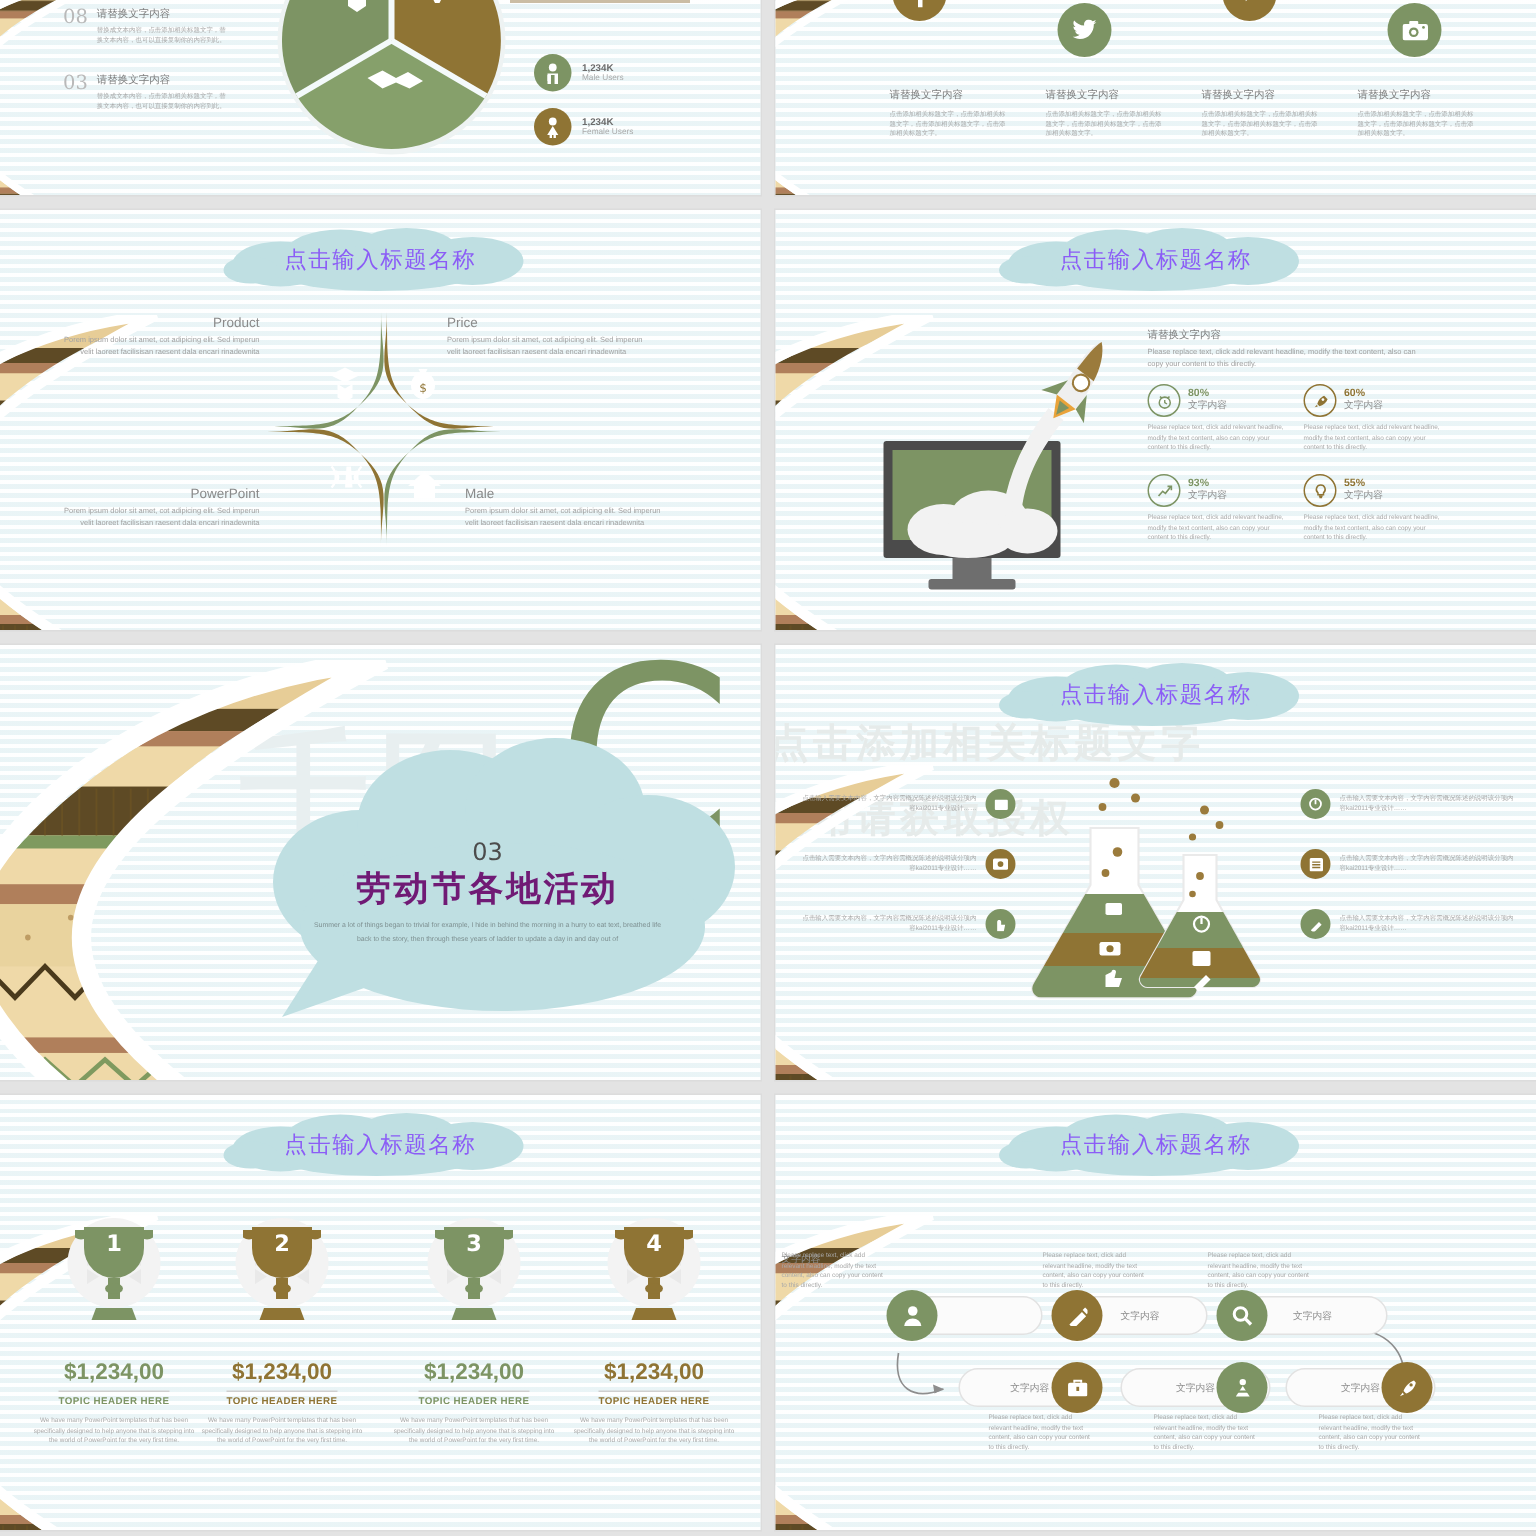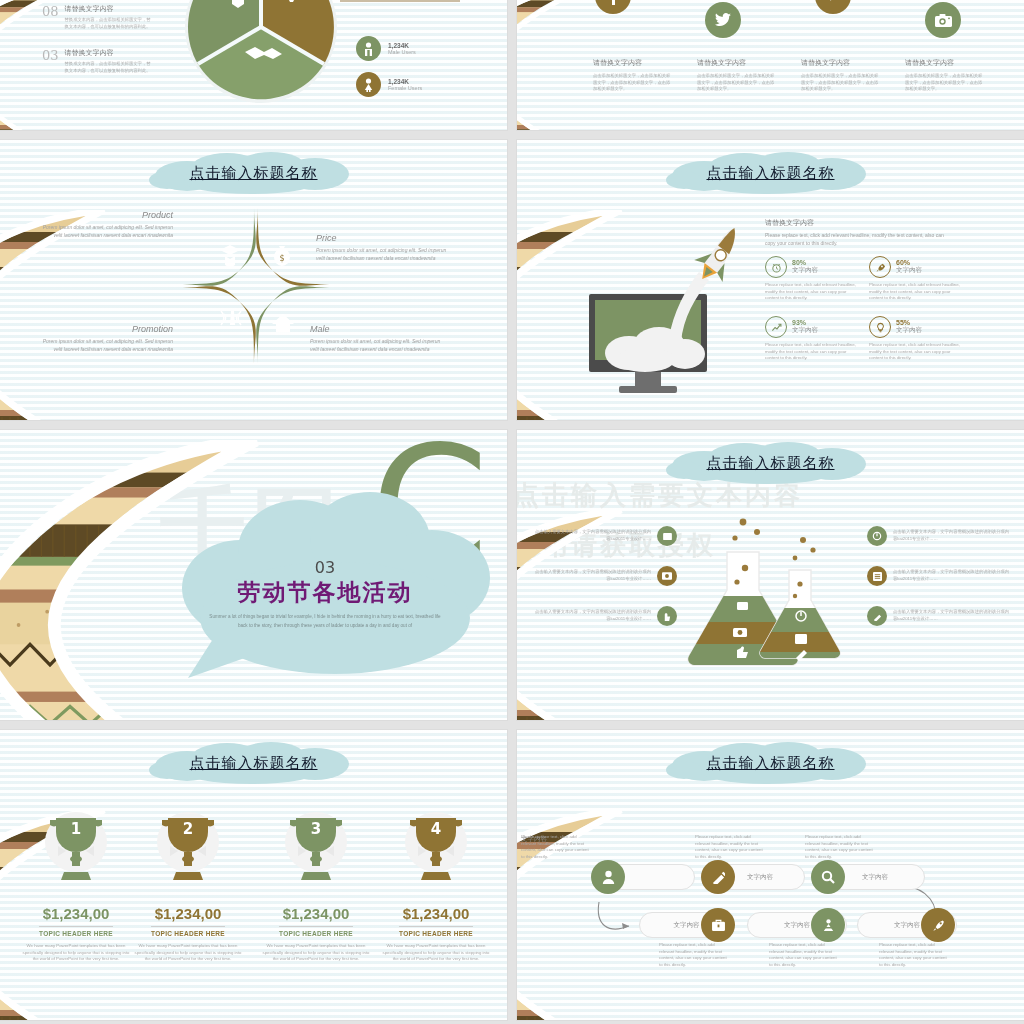--- a/index.html
+++ b/index.html
@@ -19,42 +19,42 @@
   
   .crescent{ position:absolute; left:-96px; bottom:-40px; width:210px; height:250px;
     pointer-events:none; }
   .crescent.sm{ width:150px; height:175px; left:-72px; bottom:-30px;}
   .crescent.big{ left:-30px; top:10px; width:300px; height:370px; bottom:auto;}
 
   
   .cloudttl{ position:absolute; left:50%; transform:translateX(-50%); top:12px;
     width:230px; height:42px; display:flex; align-items:center; justify-content:center;}
   .cloudttl svg{position:absolute; inset:0; width:100%; height:100%;}
-  .cloudttl span{ position:relative; color:#0f172a; font-size:15px; letter-spacing:1px;
-    font-family:"DejaVu Sans",sans-serif;text-decoration:underline;}
+  .cloudttl span{ position:relative; color:#8b5cf6; font-size:15px; letter-spacing:1px;
+    font-family:"DejaVu Sans",sans-serif;}
 
   .wm{ position:absolute; color:#e6ebea; font-size:26px; font-weight:bold; letter-spacing:3px;
     font-family:"DejaVu Sans",sans-serif; white-space:nowrap; }
 
   .grn{color:#7d9464;} .brn{color:#8f7434;}
   .bg-grn{background:#7d9464;} .bg-brn{background:#8f7434;}
 
   .h4{ font-size:7px; color:#7d7d7d; }
   .tiny{ font-size:4.3px; color:#a9a9a9; line-height:1.55; }
   .tiny5{ font-size:5px; color:#a2a2a2; line-height:1.6; }
 
   .circ{ border-radius:50%; display:flex; align-items:center; justify-content:center;
     color:#fff; }
   .ring{ border-radius:50%; border:1.5px solid currentColor; display:flex;
     align-items:center; justify-content:center; }
 
   
   .s1row{ position:absolute; display:flex; gap:6px; align-items:flex-start;}
   .numbig{ font-size:13px; color:#b9b9b9; font-family:"DejaVu Serif",serif;}
-  .p4lbl{ position:absolute; width:135px;font-style:italic;}
+  .p4lbl{ position:absolute; width:135px;}
   .p4lbl .t{ font-size:9px; color:#8a8a8a; margin-bottom:3px;}
 
   
   .pct{ display:flex; gap:5px; align-items:center;}
   .pct .v{ font-size:7px; font-weight:bold;}
   .pct .c{ font-size:6.5px; color:#8d8d8d;}
 
   
   .tro{ position:absolute; width:112px; text-align:center;}
   .money{ font-size:15px; font-weight:bold; margin-top:17px;}
@@ -299,26 +299,26 @@
         </g>
         <path d="M55,105 l3,0 l1,14 l-5,0 Z"></path>
         <path d="M96,118 l11,-10 l11,10 h-4 v8 h-14 v-8 Z"></path>
       </g>
     </svg>
 
     <div class="p4lbl" style="left:38px; top:70px; text-align:right;">
       <div class="t">Product</div>
       <div class="tiny5">Porem ipsum dolor sit amet, cot adipicing elit. Sed imperun velit laoreet facilisisan raesent dala encari rinadewnita</div>
     </div>
-    <div class="p4lbl" style="left:316px; top:70px; text-align:left;margin-top:23px;">
+    <div class="p4lbl" style="left:298px; top:70px; text-align:left;">
       <div class="t">Price</div>
       <div class="tiny5">Porem ipsum dolor sit amet, cot adipicing elit. Sed imperun velit laoreet facilisisan raesent dala encari rinadewnita</div>
     </div>
     <div class="p4lbl" style="left:38px; top:184px; text-align:right;">
-      <div class="t">Promotion</div>
+      <div class="t">PowerPoint</div>
       <div class="tiny5">Porem ipsum dolor sit amet, cot adipicing elit. Sed imperun velit laoreet facilisisan raesent dala encari rinadewnita</div>
     </div>
     <div class="p4lbl" style="left:310px; top:184px; text-align:left;">
       <div class="t">Male</div>
       <div class="tiny5">Porem ipsum dolor sit amet, cot adipicing elit. Sed imperun velit laoreet facilisisan raesent dala encari rinadewnita</div>
     </div>
   </div>
     </div>
 
   <div class="slide">
@@ -465,21 +465,21 @@
     <div style="position:absolute; left:190px; top:128px; width:270px; text-align:center;">
       <div style="font-size:16px; color:#4c4c4c; font-family:'DejaVu Sans',sans-serif;">03</div>
       <div style="font-size:23px; color:#701a75; letter-spacing:2px; font-family:'DejaVu Sans',sans-serif;font-weight:bold;">劳动节各地活动</div>
       <div style="font-size:4.6px; color:#7d8f90; line-height:1.9; margin-top:5px; padding:0 14px;">Summer a lot of things began to trivial for example, I hide in behind the morning in a hurry to eat text, breathed life back to the story, then through these years of ladder to update a day in and day out of</div>
     </div>
   </div>
     </div>
 
   <div class="slide">
       <div class="inner">
-    <div class="wm" style="left:-4px; top:48px;">点击输入需要文本内容</div>
+    <div class="wm" style="left:-4px; top:48px;">点击添加相关标题文字</div>
     <div class="wm" style="left:-4px; top:98px;">商用请获取授权</div>
     <svg class="crescent" viewBox="0 0 210 250" preserveAspectRatio="none">
       <g clip-path="url(#cresclip)">
             <rect width="210" height="250" fill="url(#ethnic)"></rect>
           </g>
       <path d="M200,0 C75,12 5,88 5,125 C5,163 75,238 200,250 C105,200 59,163 59,125 C59,88 105,50 200,0 Z" fill="none" stroke="#ffffff" stroke-width="7"></path>
     </svg>
     <div class="cloudttl">
       <svg viewBox="0 0 230 42">
             <g fill="#bfdfe2">

